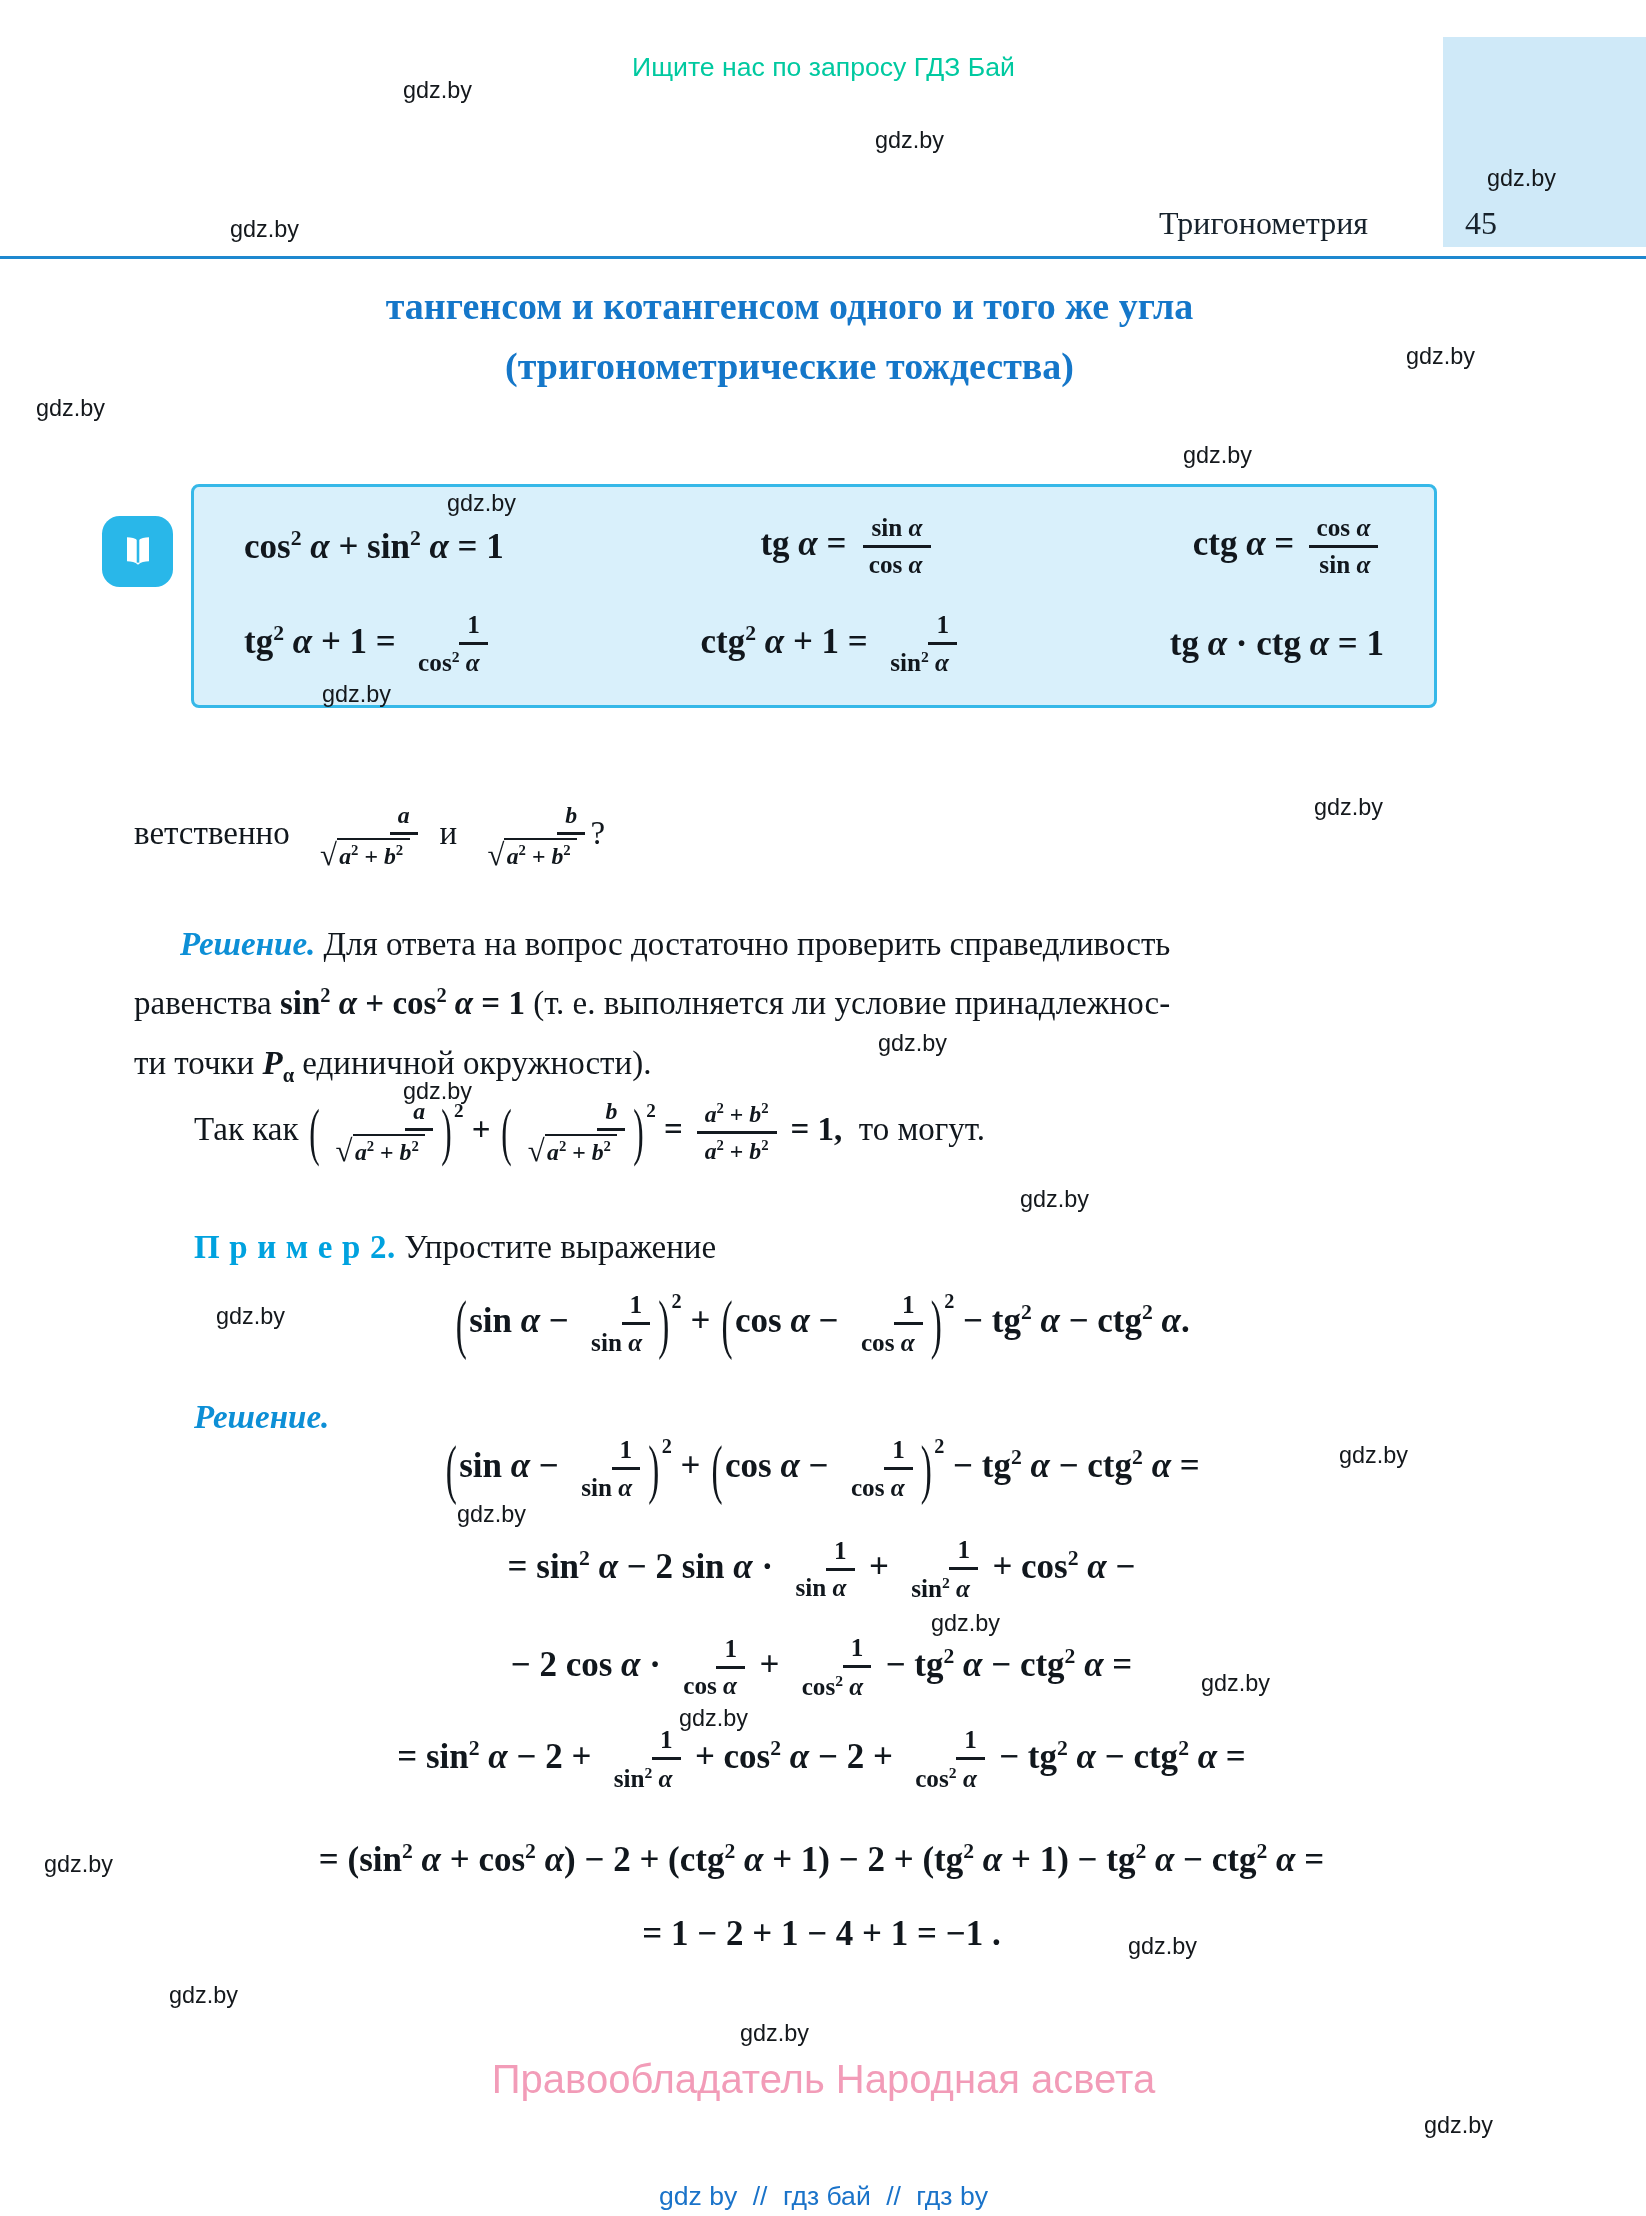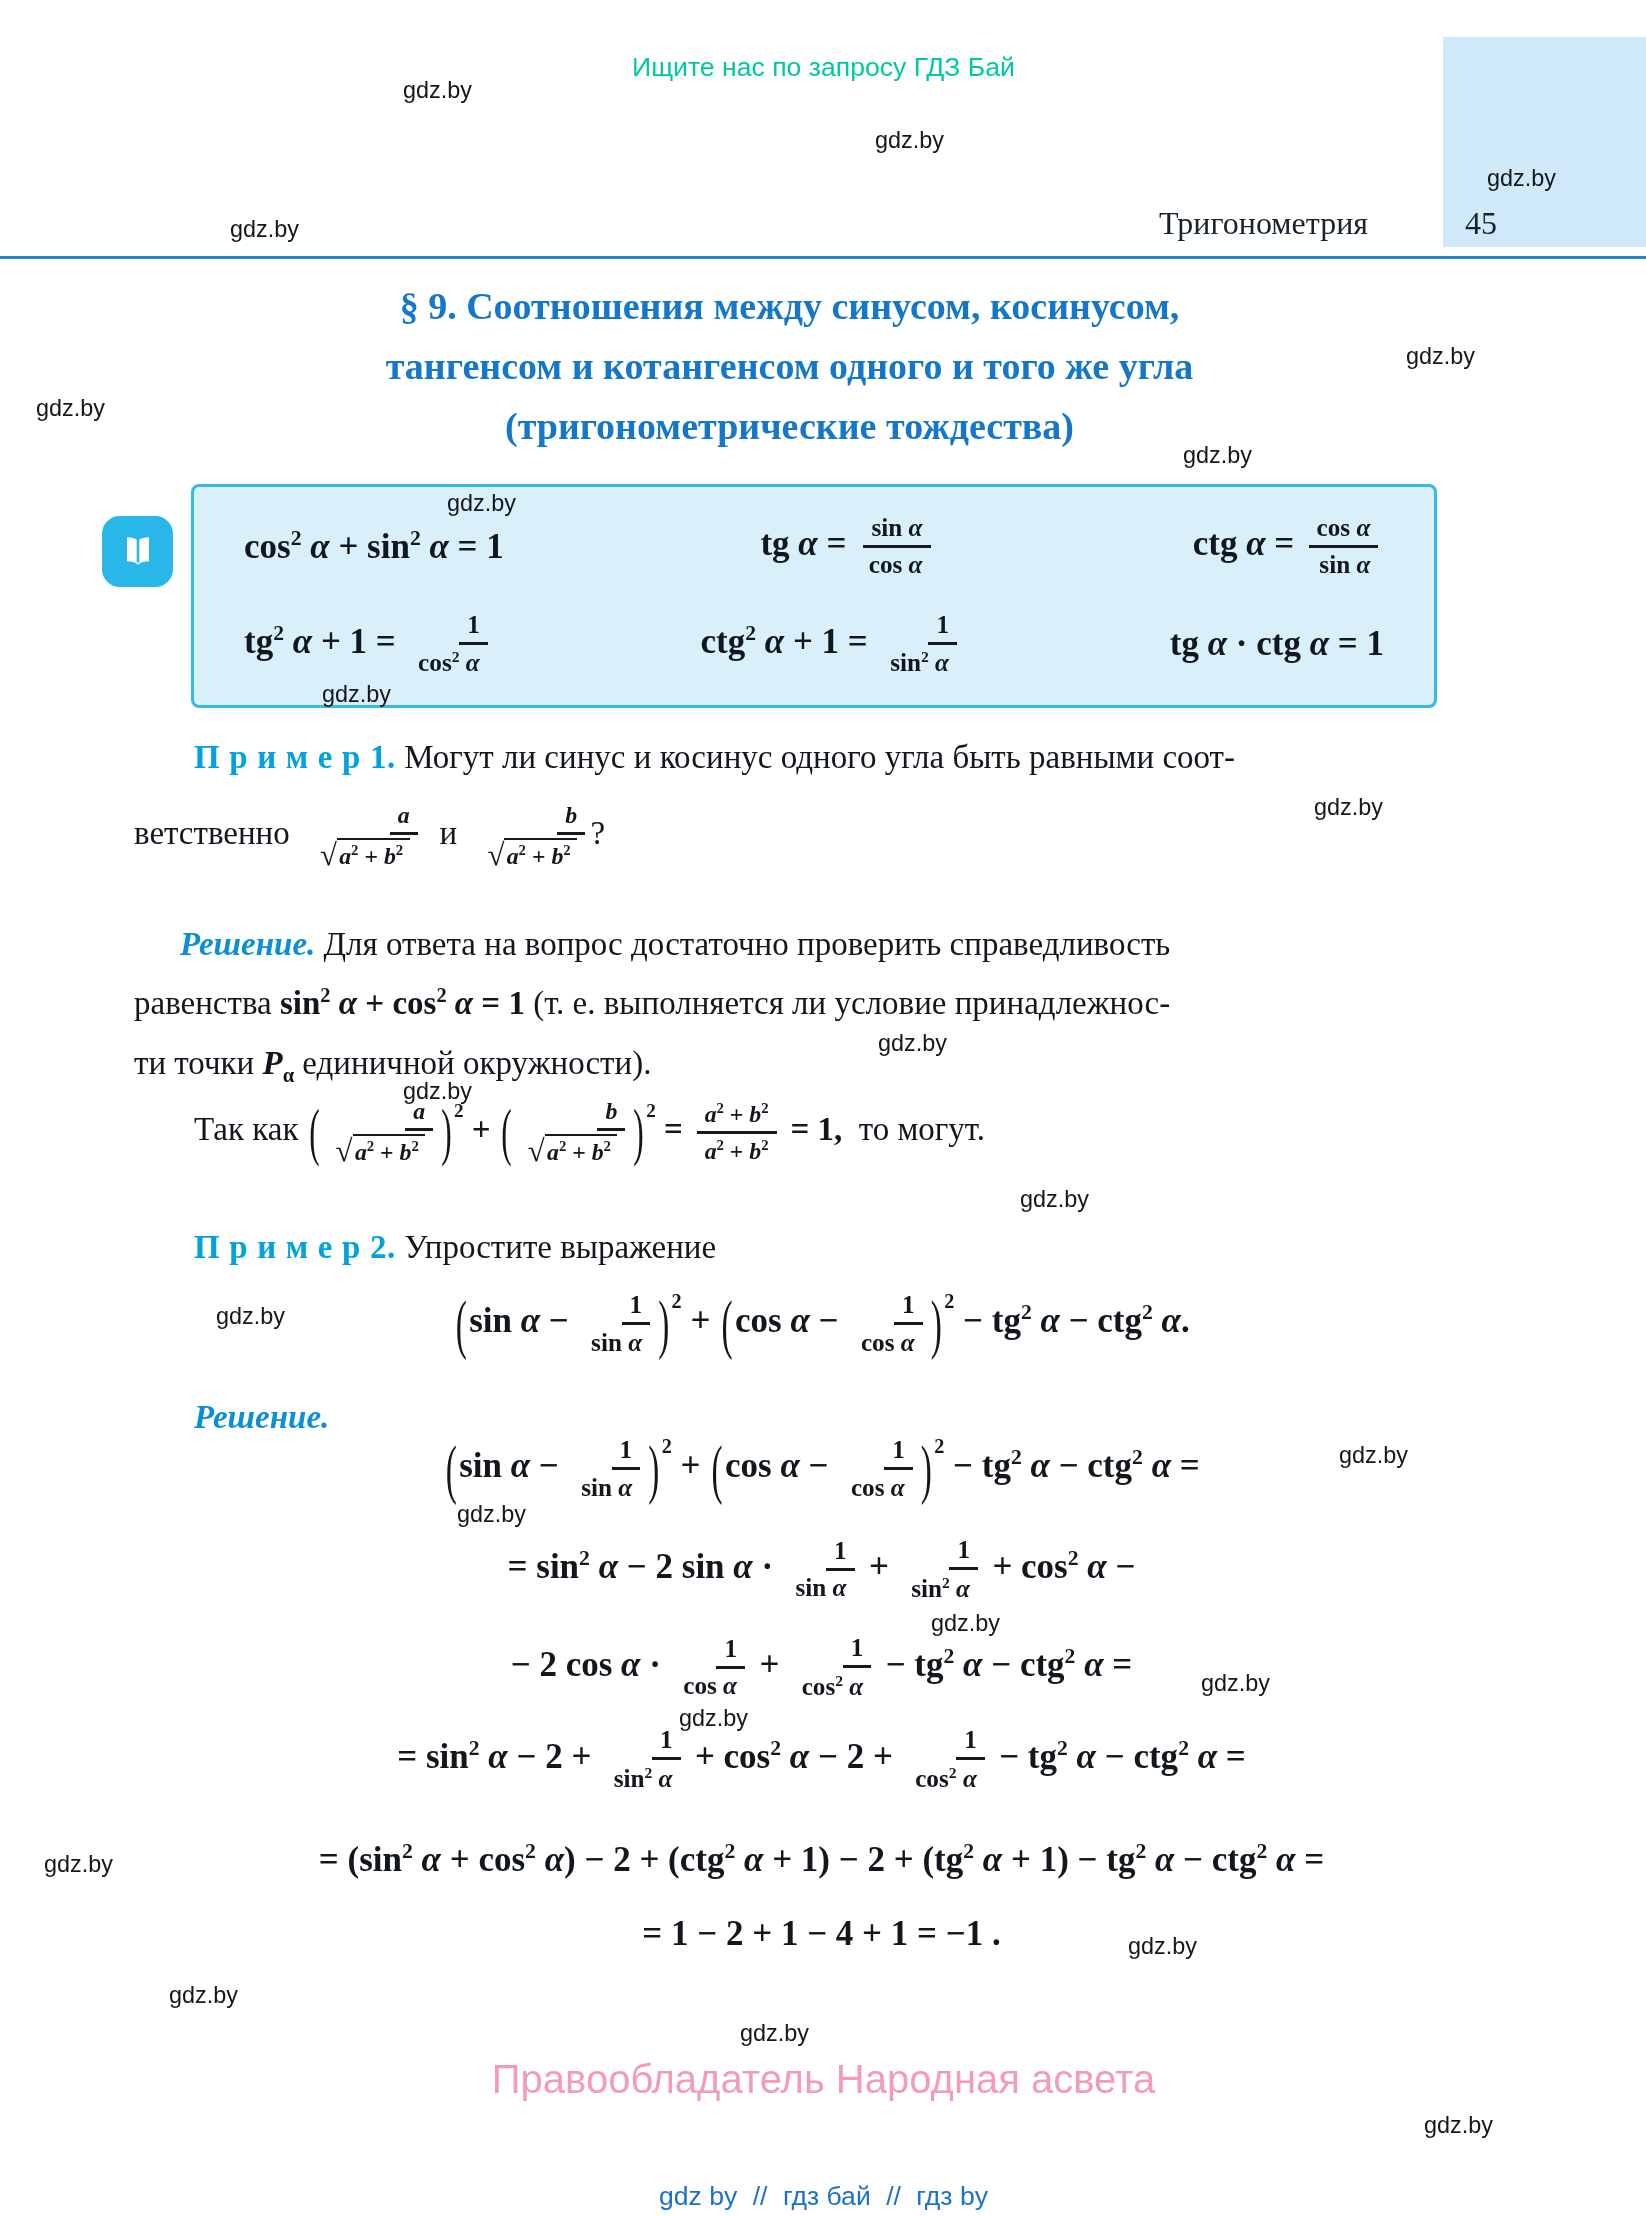--- a/index.html
+++ b/index.html
@@ -62,21 +62,20 @@
 <div class="page">
 
   <div class="banner">Ищите нас по запросу ГДЗ Бай</div>
 
   <div class="corner-tab"></div>
   <div class="chapter">Тригонометрия</div>
   <div class="pagenum">45</div>
   <div class="rule"></div>
 
   <div class="title">
-    <div>§ 9. Соотношения между синусом, косинусом,</div>
     <div>тангенсом и котангенсом одного и того же угла</div>
     <div>(тригонометрические тождества)</div>
   </div>
 
   <div class="badge">
     <svg width="44" height="44" viewBox="0 0 24 24">
       <path d="M12 6c-1.5-1.6-3.7-2-6-2v13c2.3 0 4.5.4 6 2 1.5-1.6 3.7-2 6-2V4c-2.3 0-4.5.4-6 2z" fill="#ffffff"></path>
       <rect x="11.3" y="5.2" width="1.4" height="12.6" fill="#29b7e9"></rect>
     </svg>
   </div>
@@ -99,24 +98,20 @@
             <span class="den">cos<sup>2</sup> <i>α</i></span>
           </span></span>
       <span>ctg<sup>2</sup> <i>α</i> + 1 = <span class="frac">
             <span class="num">1</span>
             <span class="den">sin<sup>2</sup> <i>α</i></span>
           </span></span>
       <span>tg <i>α</i> · ctg <i>α</i> = 1</span>
     </div>
   </div>
 
-  <div class="line" style="top:737px;left:194px;">
-    <span class="exlabel">П р и м е р  1.</span>
-    <span>Могут ли синус и косинус одного угла быть равными соот-</span>
-  </div>
   <div class="line" style="top:802px;left:134px;">ветственно&nbsp; <b><span class="frac">
           <span class="num"><i>a</i></span>
           <span class="den"><span class="sqrt">
               <span class="rsign">√</span>
               <span class="rbody"><i>a</i><sup>2</sup> + <i>b</i><sup>2</sup></span>
             </span></span>
         </span></b> &nbsp;и&nbsp; <b><span class="frac">
           <span class="num"><i>b</i></span>
           <span class="den"><span class="sqrt">
               <span class="rsign">√</span>

